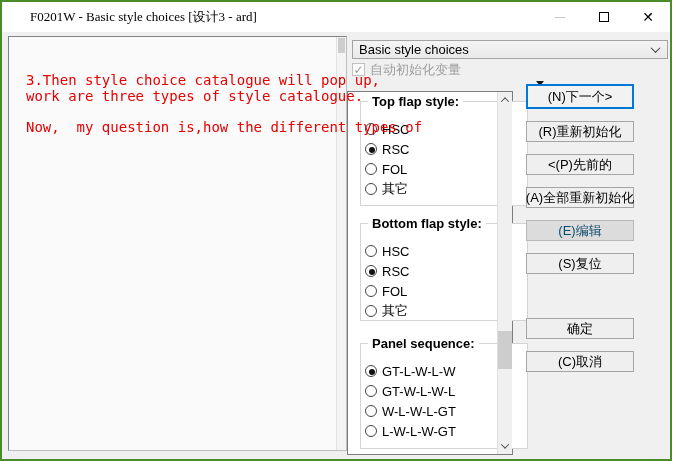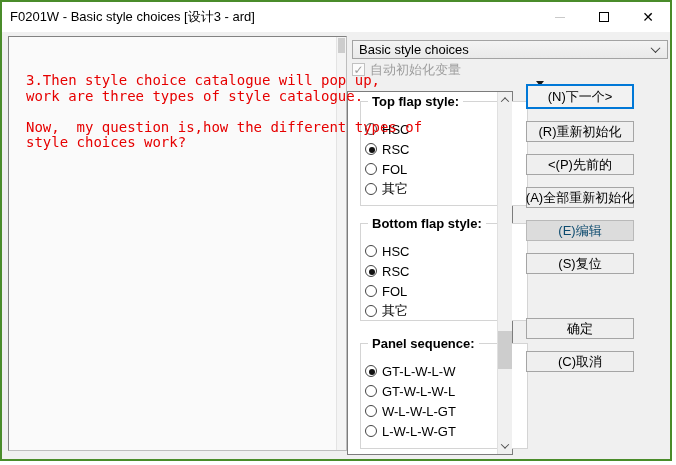--- a/index.html
+++ b/index.html
@@ -4,21 +4,21 @@
 <style>
   html,body{margin:0;padding:0;background:#fff;}
   *{box-sizing:border-box;}
   .window{
     position:relative;width:672px;height:461px;margin:0;
     border:2px solid #4a8c2a;background:#f0f0f0;overflow:hidden;
     font-family:"Liberation Sans",sans-serif;
   }
   
   .titlebar{position:absolute;left:0;top:0;width:100%;height:30px;background:#ffffff;display:flex;align-items:center;}
-  .title{font-size:13px;color:#000;padding-left:8px;white-space:nowrap;}
+  .title{font-size:13px;color:#000;padding-left:28px;white-space:nowrap;font-family:Liberation Serif, serif;}
   .caption-buttons{position:absolute;right:0;top:0;height:30px;display:flex;}
   .cap-btn{width:44px;height:30px;display:flex;align-items:center;justify-content:center;}
   .glyph-min{width:10px;height:1px;background:#c9c9c9;display:block;}
   .glyph-max{width:10px;height:10px;border:1px solid #000;display:block;background:#fff;}
   .glyph-close{font-size:14px;color:#000;line-height:1;font-family:"DejaVu Sans",sans-serif;}
   
   .left-panel{
     position:absolute;left:6px;top:34px;width:339px;height:415px;background:#fafafa;
     border-top:1px solid #828282;border-left:1px solid #828282;
     border-right:1px solid #bdbdbd;border-bottom:1px solid #bdbdbd;
@@ -88,21 +88,21 @@
         </div>
     </div>
   </div>
 
   <div class="left-panel">
     <div class="left-scrollbar">
       <div class="thumb"></div>
     </div>
   </div>
 
-  <div class="notes-overlay" id="notes" style="color: rgb(230, 0, 0);"><div class="note-line">3.Then style choice catalogue will pop up,</div><div class="note-line">work are three types of style catalogue.</div><div class="note-line"></div><div class="note-line">Now,  my question is,how the different types of</div><div class="note-line">style choices work?</div></div>
+  <div class="notes-overlay" id="notes" style="color: rgb(230, 0, 0);"><div class="note-line">3.Then style choice catalogue will pop up,</div><div class="note-line">work are three types of style catalogue.</div><div class="note-line"></div><div class="note-line">Now,  my question is,how the different types of</div></div>
 
   <div class="combo">
     <span>Basic style choices</span>
     <span class="chevron"></span>
   </div>
 
   <div class="checkbox-row">
     <span class="cb-box">
       <span class="cb-check">✓</span>
     </span>

